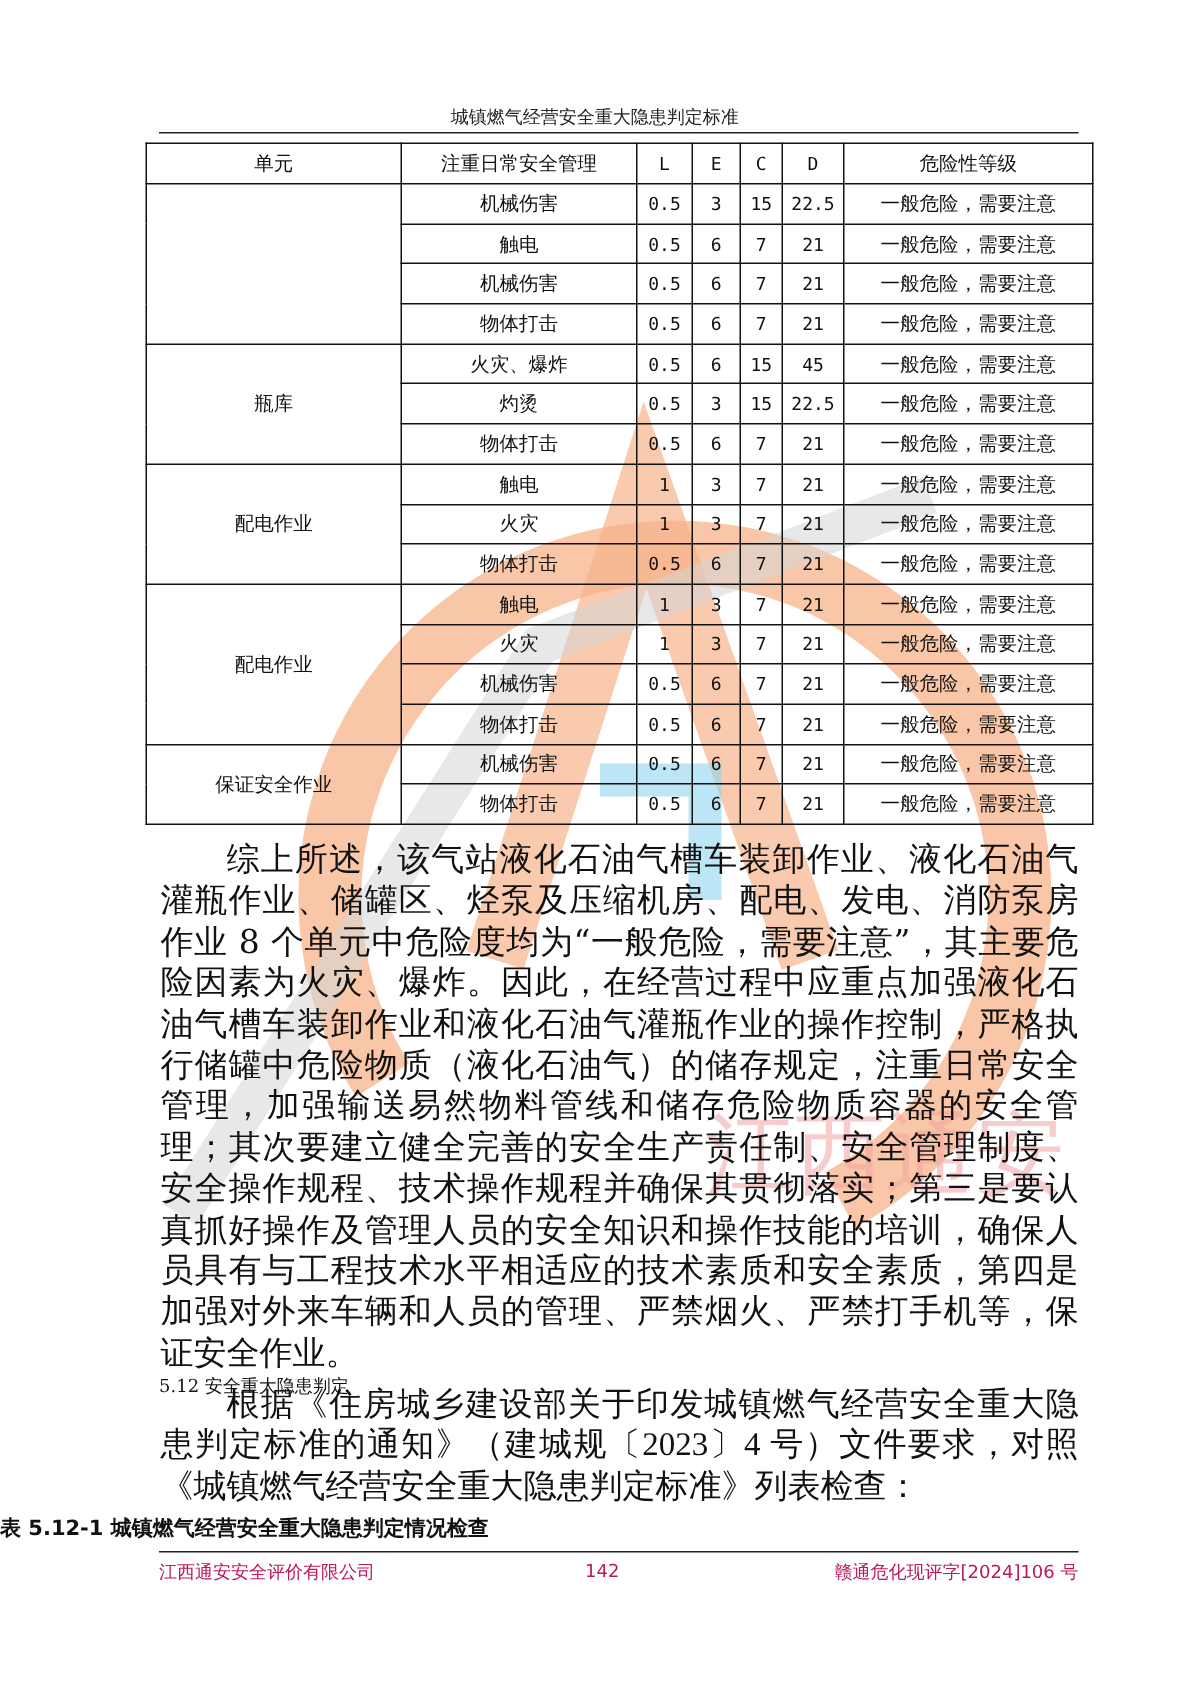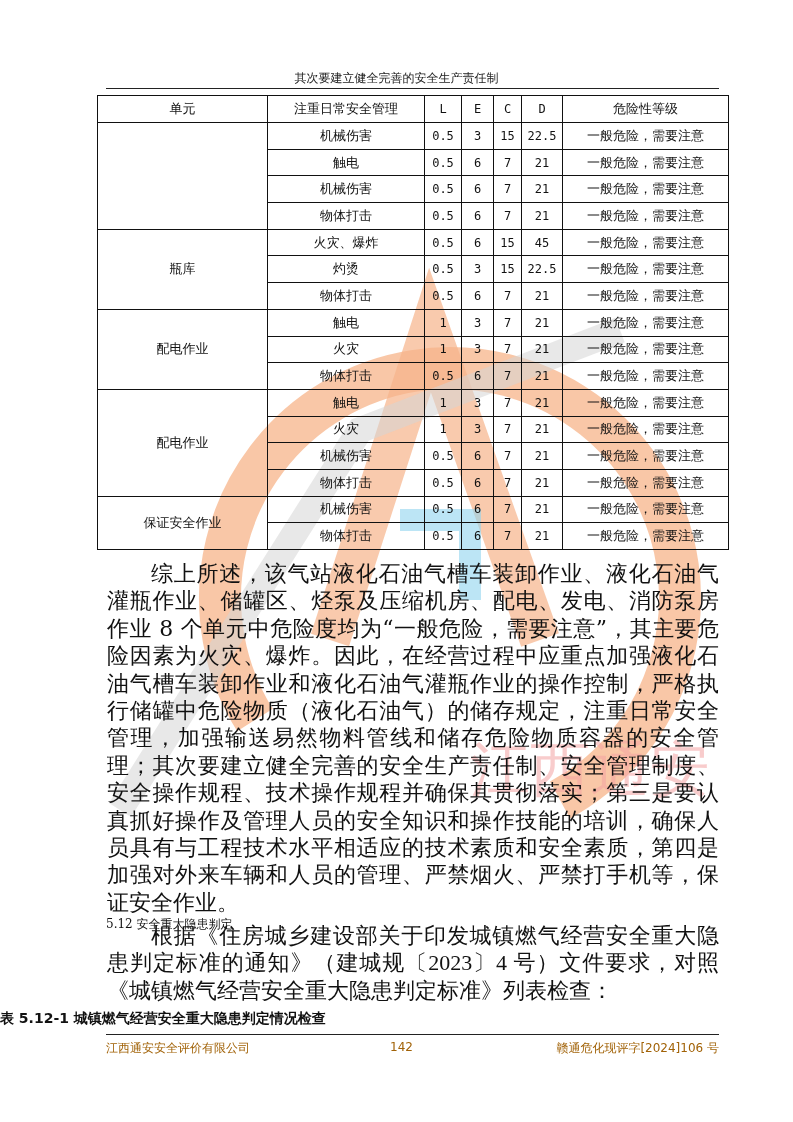--- a/index.html
+++ b/index.html
@@ -16,35 +16,35 @@
   table.risk th { height:26px; }
   .num { font-family:"DejaVu Sans Mono", monospace; font-size:12px; }
   .para { position:absolute; left:107px; width:612px; font-family:"DejaVu Serif", serif;
           font-size:22px; line-height:27.4px; text-align:justify; z-index:2; }
   .para p { margin:0; text-indent:2em; }
   .section-title { position:absolute; left:106px; top:916px; font-family:"DejaVu Serif", serif;
                    font-weight:normal; font-size:12px; z-index:2; }
   .table-caption { position:absolute; left:0; width:793px; top:1010px; text-align:left;
                    font-weight:bold; font-size:14px; z-index:2; }
   .footer-rule { position:absolute; left:106px; top:1034px; width:613px; border-top:1px solid #222; }
-  .footer { position:absolute; top:1040px; font-size:12px; color:#a16207; }
+  .footer { position:absolute; top:1040px; font-size:12px; color:#be185d; }
   .wm { position:absolute; pointer-events:none; z-index:1; }
 </style>
 </head>
 <body>
 
 <svg class="wm" width="793" height="1122" style="left:0;top:0;">
   <path d="M255,720 A230,230 0 1 1 560,800" fill="none" stroke="#f7b48a" stroke-width="42" opacity="0.75"></path>
   <path d="M330,640 L430,330 L540,640" fill="none" stroke="#f7b48a" stroke-width="40" opacity="0.7"></path>
   <path d="M400,520 L470,520 L470,600" fill="none" stroke="#8fd3ee" stroke-width="22" opacity="0.6"></path>
   <path d="M120,810 L360,430 L620,330" fill="none" stroke="#d6d6d6" stroke-width="26" opacity="0.55"></path>
   <text x="470" y="790" font-size="60" fill="#f4a3a3" opacity="0.55" font-family="DejaVu Sans, sans-serif">江西通安</text>
 </svg>
 
-<div class="page-header">其次要建立健全完善的安全生产责任制</div>
+<div class="page-header">城镇燃气经营安全重大隐患判定标准</div>
 <div class="header-rule"></div>
 
 <table class="risk">
   <colgroup>
     <col style="width:170px">
       <col style="width:157px">
       <col style="width:37px">
     <col style="width:32px">
       <col style="width:28px">
       <col style="width:41px">

